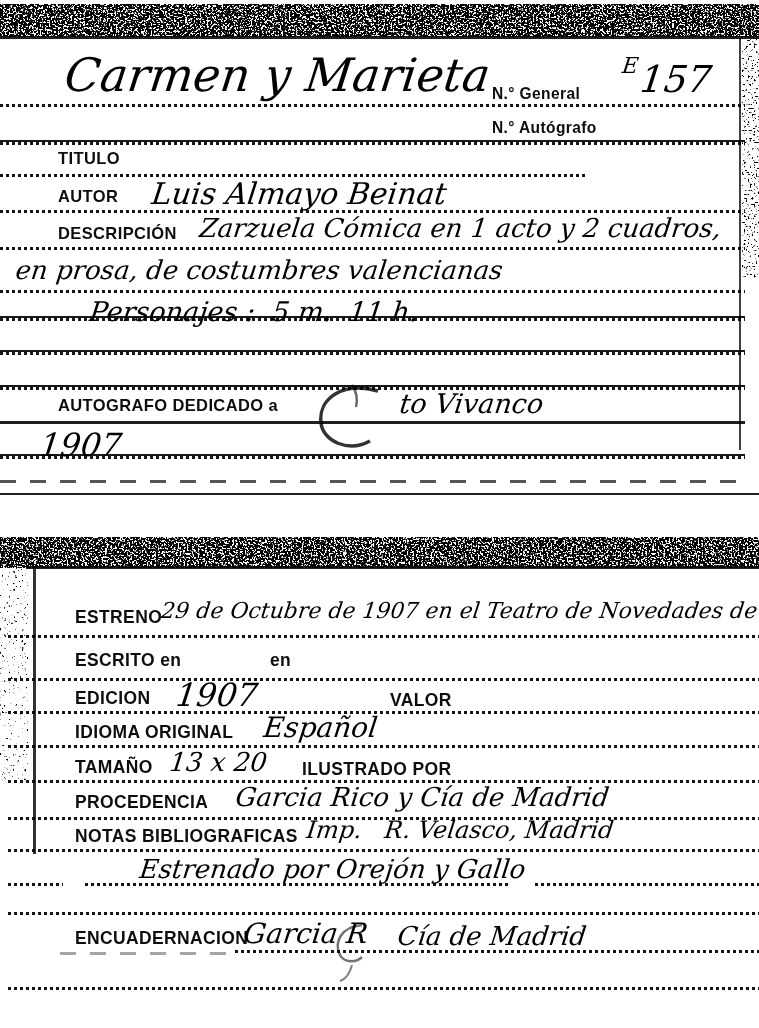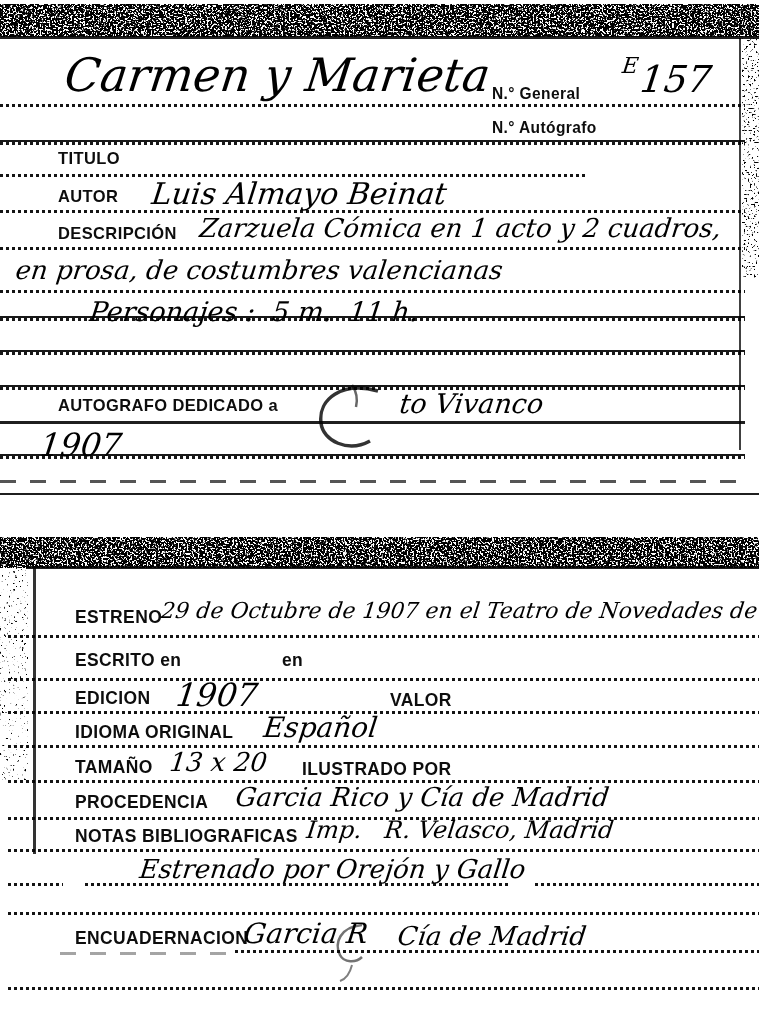--- a/index.html
+++ b/index.html
@@ -105,21 +105,21 @@
       <feColorMatrix type="matrix" values="0 0 0 0 0  0 0 0 0 0  0 0 0 0 0  5 5 5 0 -9"></feColorMatrix>
     </filter>
     <rect width="28" height="235" filter="url(#nz4)"></rect>
   </svg>
 
   <div class="abs lbl lbl2" style="left:75px;top:607px">ESTRENO</div>
   <div class="abs hw" style="left:160px;top:598px;font-size:22px">29 de Octubre de 1907 en el Teatro de Novedades de Madrid</div>
   <div class="abs ln-dot" style="left:8px;top:635px;width:751px"></div>
 
   <div class="abs lbl lbl2" style="left:75px;top:650px">ESCRITO en</div>
-  <div class="abs lbl lbl2" style="left:282px;top:650px">en</div>
+  <div class="abs lbl lbl2" style="left:270px;top:650px">en</div>
   <div class="abs ln-dot" style="left:8px;top:678px;width:751px"></div>
 
   <div class="abs lbl lbl2" style="left:75px;top:688px">EDICION</div>
   <div class="abs hw" style="left:174px;top:676px;font-size:32px">1907</div>
   <div class="abs lbl lbl2" style="left:390px;top:690px">VALOR</div>
   <div class="abs ln-dot" style="left:8px;top:711px;width:751px"></div>
 
   <div class="abs lbl lbl2" style="left:75px;top:722px">IDIOMA ORIGINAL</div>
   <div class="abs hw" style="left:262px;top:711px;font-size:28px">Español</div>
   <div class="abs ln-dot" style="left:8px;top:745px;width:751px"></div>

